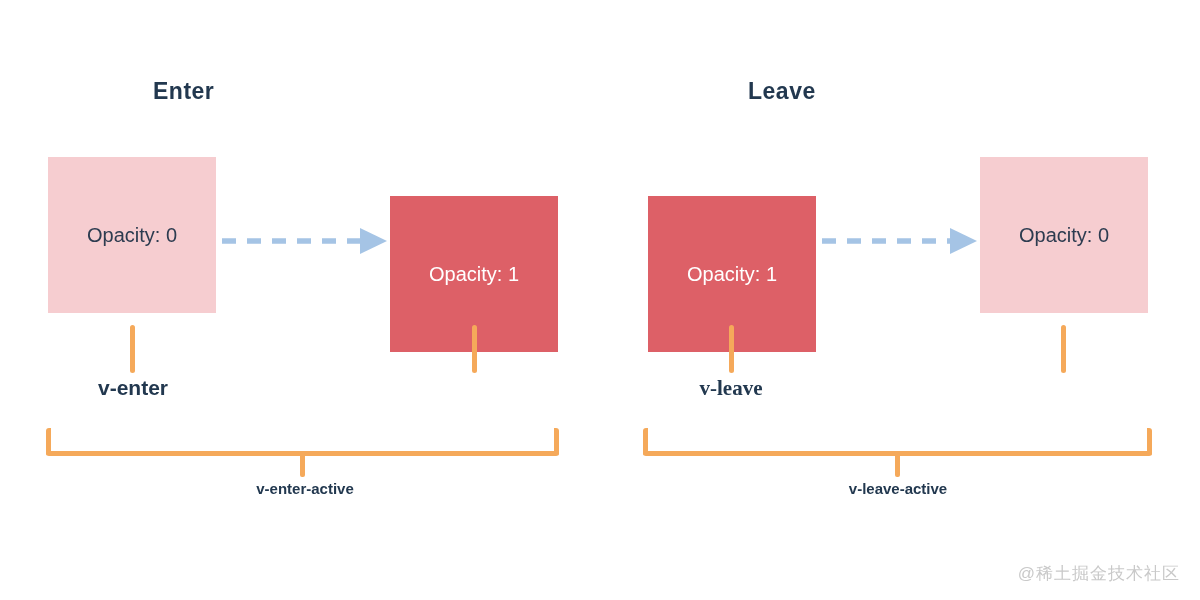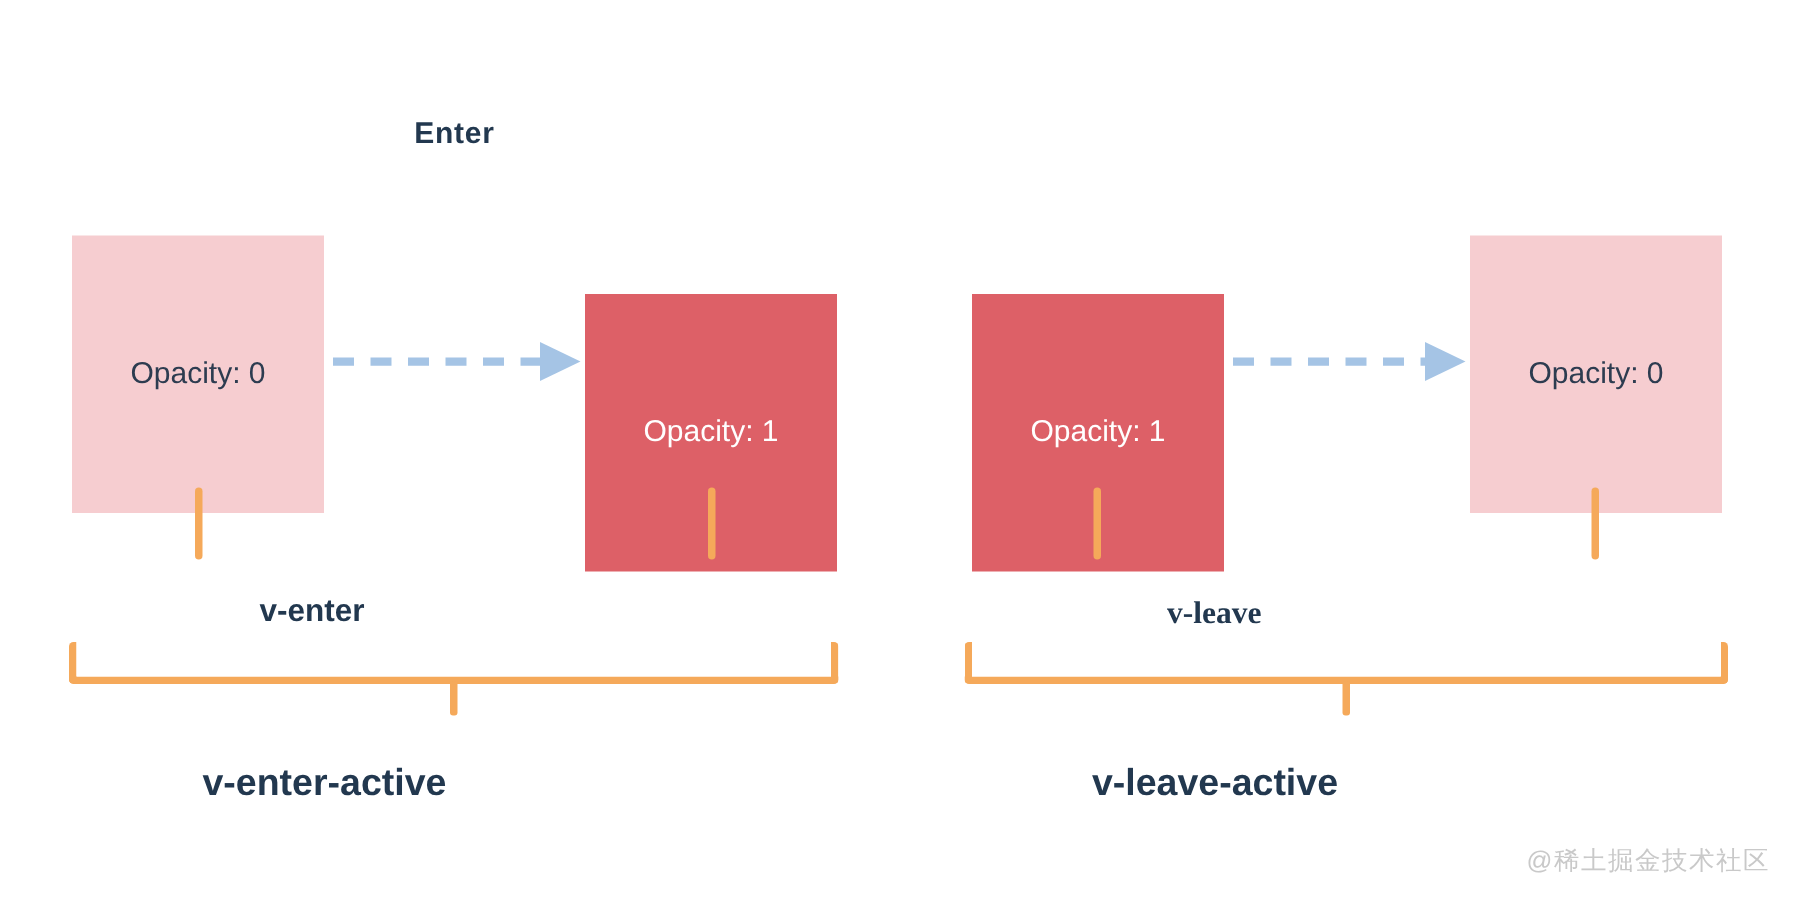--- a/index.html
+++ b/index.html
@@ -8,34 +8,34 @@
     width: 1200px;
     height: 600px;
     background: #ffffff;
     overflow: hidden;
     font-family: "Liberation Sans", "DejaVu Sans", sans-serif;
   }
 
   .title {
     position: absolute;
     width: 300px;
-    text-align: center;
+    text-align: left;
     top: 78px;
-    font-size: 20px;
+    font-size: 23px;
     font-weight: bold;
     color: var(--navy);
     letter-spacing: 0.5px;
   }
   .t-enter { left: 153px; }
   .t-leave { left: 748px; }
 
   .box {
     position: absolute;
     width: 168px;
-    height: 185px;
+    height: 156px;
     top: 157px;
     display: flex;
     align-items: center;
     justify-content: center;
     font-size: 20px;
   }
   .box.faded { background: var(--pink); color: var(--box_text_dark); }
   .box.solid { background: var(--red); color: var(--box_text_light); margin-top: 39px; }
   .b-e-from { left: 48px; }
   .b-e-to   { left: 390px; }
@@ -57,22 +57,22 @@
     border-radius: 3px;
   }
   .s-e-from { left: 130px; }
   .s-e-to   { left: 472px; }
   .s-l-from { left: 729px; }
   .s-l-to   { left: 1061px; }
 
   .lbl {
     position: absolute;
     width: 220px;
-    top: 396px;
-    text-align: right;
+    top: 376px;
+    text-align: center;
     font-size: 21px;
     font-weight: bold;
     color: var(--navy);
   }
   .l-enter    { left: 23px; }
   .l-enter-to { left: 365px; }
   .l-leave    { left: 621px; font-family: Liberation Serif, serif; }
   .l-leave-to { left: 951px; }
 
   .bracket {
@@ -95,22 +95,23 @@
     top: 454px;
     background: var(--orange);
     border-radius: 2px;
   }
   .bs-enter { left: 300px; }
   .bs-leave { left: 895px; }
 
   .lbl-active {
     position: absolute;
     width: 340px;
-    top: 508px;
-    font-size: 25px;
+    top: 480px;
+    text-align: center;
+    font-size: 15px;
     font-weight: bold;
     color: var(--navy);
   }
   .la-enter { left: 135px; }
   .la-leave { left: 728px; }
 
   .watermark {
     position: absolute;
     right: 20px;
     bottom: 15px;
@@ -142,20 +143,21 @@
 
   <div class="stub s-e-from"></div>
   <div class="stub s-e-to"></div>
 
   <div class="lbl l-enter">v-enter</div>
 
   <div class="bracket br-enter"></div>
   <div class="bracket-stub bs-enter"></div>
   <div class="lbl-active la-enter">v-enter-active</div>
 
+  <div class="title t-leave">Leave</div>
 
   <div class="box solid b-l-from">
     <span>Opacity: 1</span>
   </div>
 
   <svg class="arrow a-leave" width="160" height="32" viewBox="0 0 160 32">
     <line x1="2" y1="16" x2="130" y2="16" stroke-dasharray="14 11"></line>
     <polygon points="130,3 157,16 130,29"></polygon>
   </svg>
 

